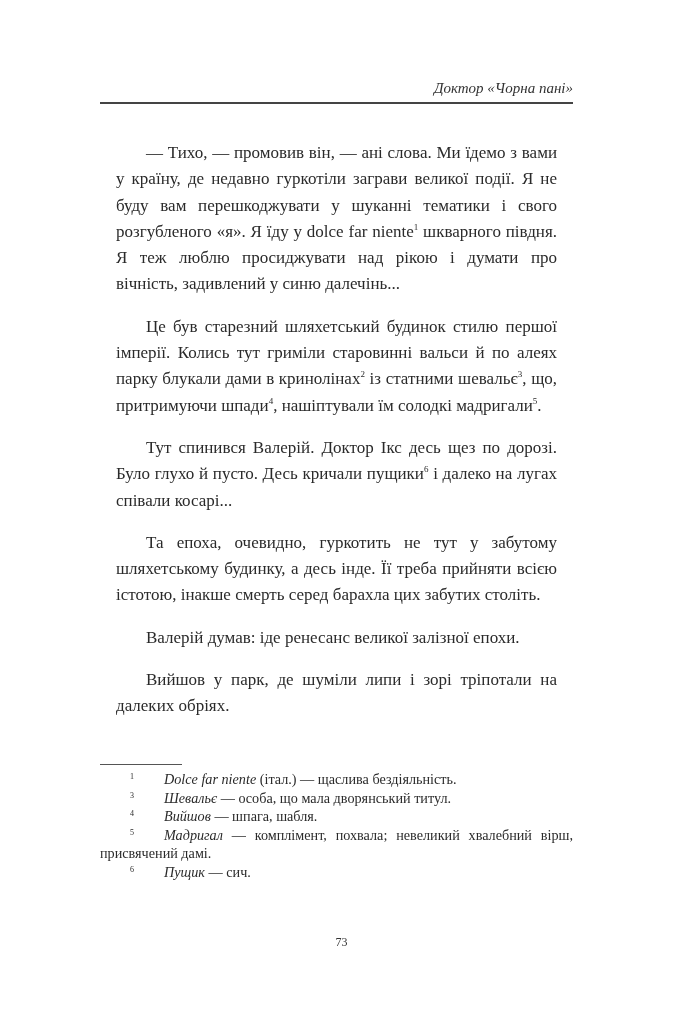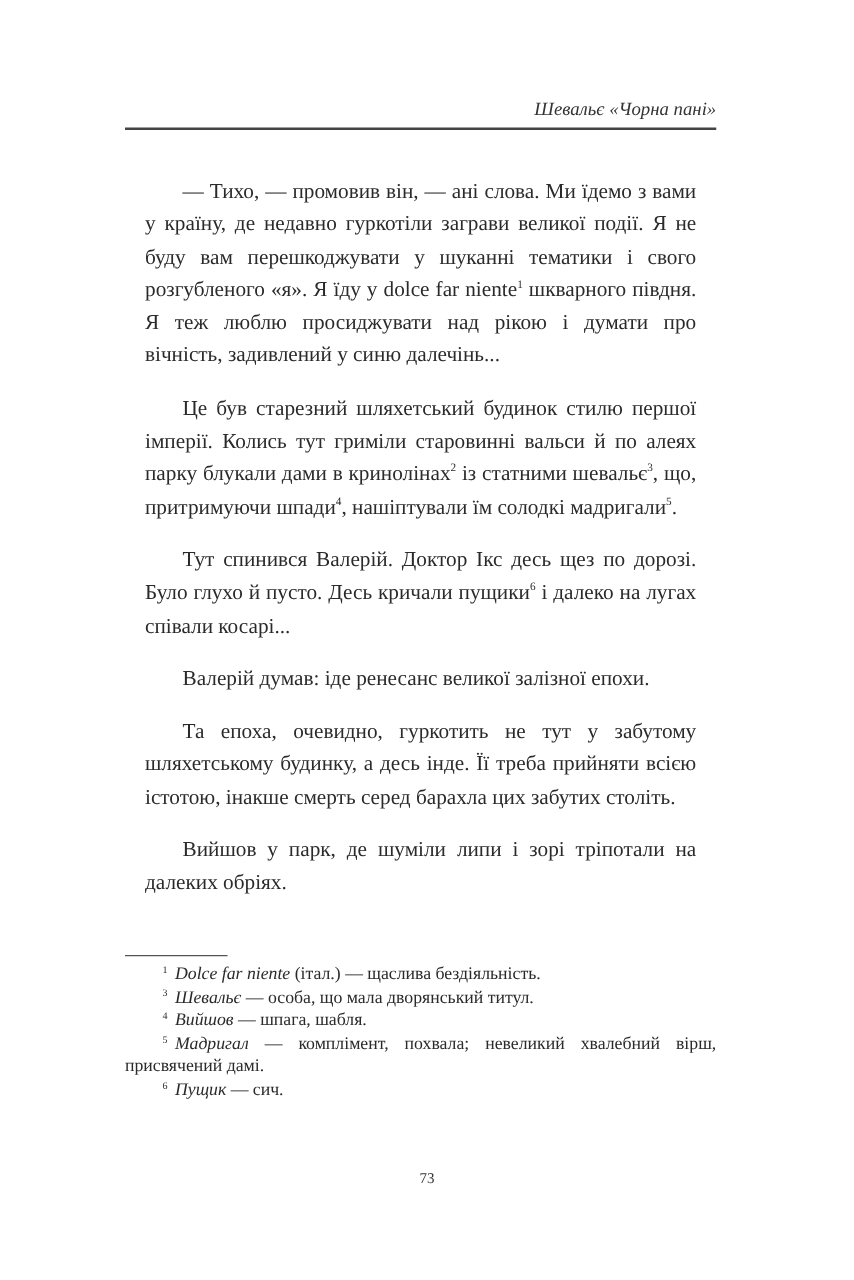--- a/index.html
+++ b/index.html
@@ -25,38 +25,38 @@
   .fn-rule {
     position: absolute; left: 100px; width: 82px; top: 764px;
     border-top: 1px solid #555;
   }
   .footnotes {
     position: absolute; left: 100px; width: 473px; top: 770px;
     font-size: 14.2px; line-height: 18.5px; text-align: justify;
   }
   .footnotes p { margin: 0; text-indent: 30px; }
   .footnotes .fn-num { font-size: 8px; vertical-align: 5px; line-height: 0; margin-right: 6px; }
-  .footnotes em { font-style: italic; }
+  .footnotes em { font-style: italic; margin-left: 24px; }
   .page-number {
     position: absolute; left: 0; width: 683px; top: 935px; text-align: center;
     font-size: 12px; color: #333;
   }
 </style>
 </head>
 <body>
 
-<div class="running-head">Шевальє «Чорна пані»</div>
+<div class="running-head">Доктор «Чорна пані»</div>
 <div class="head-rule"></div>
 
 <div class="body-text" id="body-text">
     <p><span>— Тихо, — промовив він, — ані слова. Ми їдемо з вами у країну, де недавно гуркотіли заграви великої події. Я не буду вам перешкоджувати у шуканні тематики і свого розгубленого «я». Я їду у dolce far niente</span><sup>1</sup><span> шкварного півдня. Я теж люблю просиджувати над рікою і думати про вічність, задивлений у синю далечінь...</span></p>
     <p><span>Це був старезний шляхетський будинок стилю першої імперії. Колись тут гриміли старовинні вальси й по алеях парку блукали дами в кринолінах</span><sup>2</sup><span> із статними шевальє</span><sup>3</sup><span>, що, притримуючи шпади</span><sup>4</sup><span>, нашіптували їм солодкі мадригали</span><sup>5</sup><span>.</span></p>
     <p><span>Тут спинився Валерій. Доктор Ікс десь щез по дорозі. Було глухо й пусто. Десь кричали пущики</span><sup>6</sup><span> і далеко на лугах співали косарі...</span></p>
+    <p><span>Та епоха, очевидно, гуркотить не тут у забутому шляхетському будинку, а десь інде. Її треба прийняти всією істотою, інакше смерть серед барахла цих забутих століть.</span></p>
     <p><span>Валерій думав: іде ренесанс великої залізної епохи.</span></p>
-    <p><span>Та епоха, очевидно, гуркотить не тут у забутому шляхетському будинку, а десь інде. Її треба прийняти всією істотою, інакше смерть серед барахла цих забутих століть.</span></p>
     <p><span>Вийшов у парк, де шуміли липи і зорі тріпотали на далеких обріях.</span></p>
   </div>
 
 <div class="fn-rule"></div>
 <div class="footnotes" id="footnotes">
     <p><span class="fn-num">1</span><em>Dolce far niente</em><span> (італ.) — щаслива бездіяльність.</span></p>
     <p><span class="fn-num">3</span><em>Шевальє</em><span> — особа, що мала дворянський титул.</span></p>
     <p><span class="fn-num">4</span><em>Вийшов</em><span> — шпага, шабля.</span></p>
     <p><span class="fn-num">5</span><em>Мадригал</em><span> — комплімент, похвала; невеликий хвалебний вірш, присвячений дамі.</span></p>
     <p><span class="fn-num">6</span><em>Пущик</em><span> — сич.</span></p>

